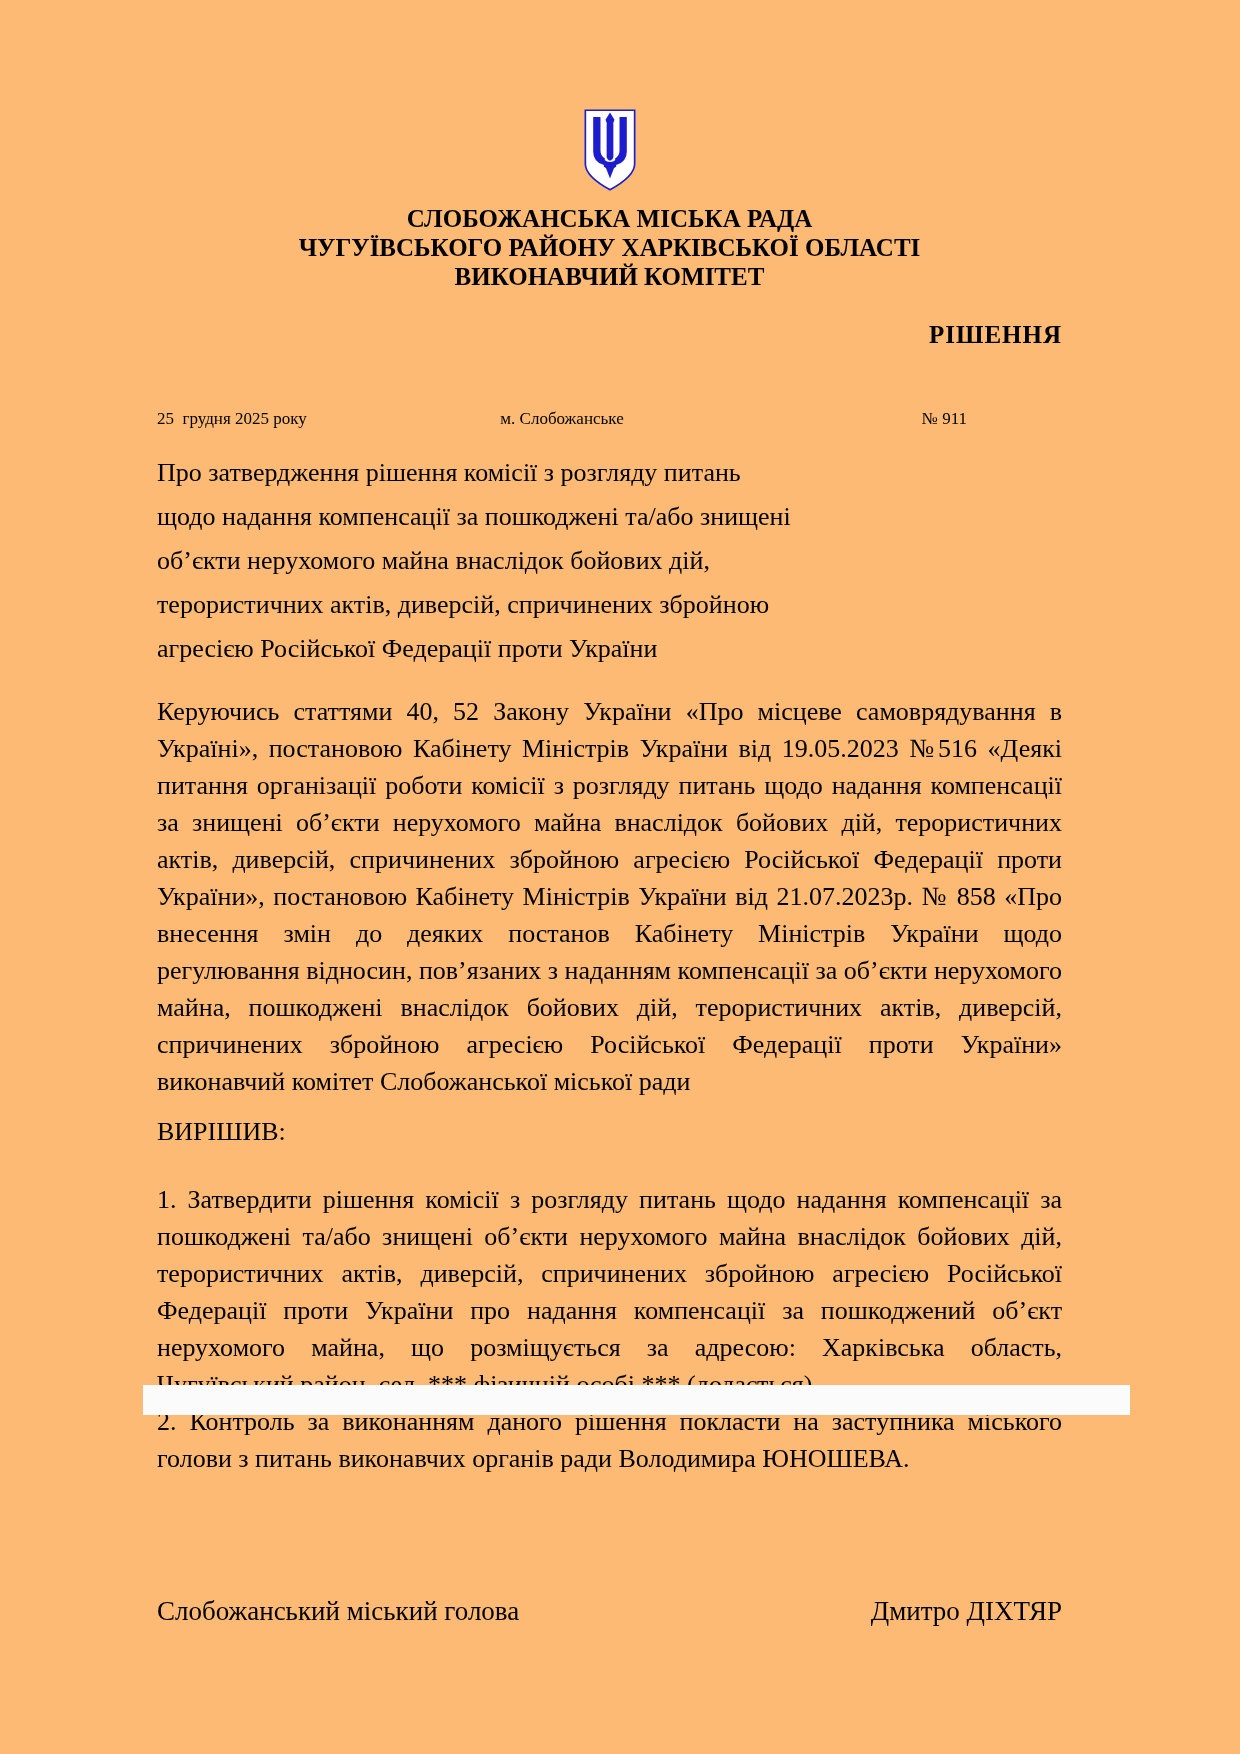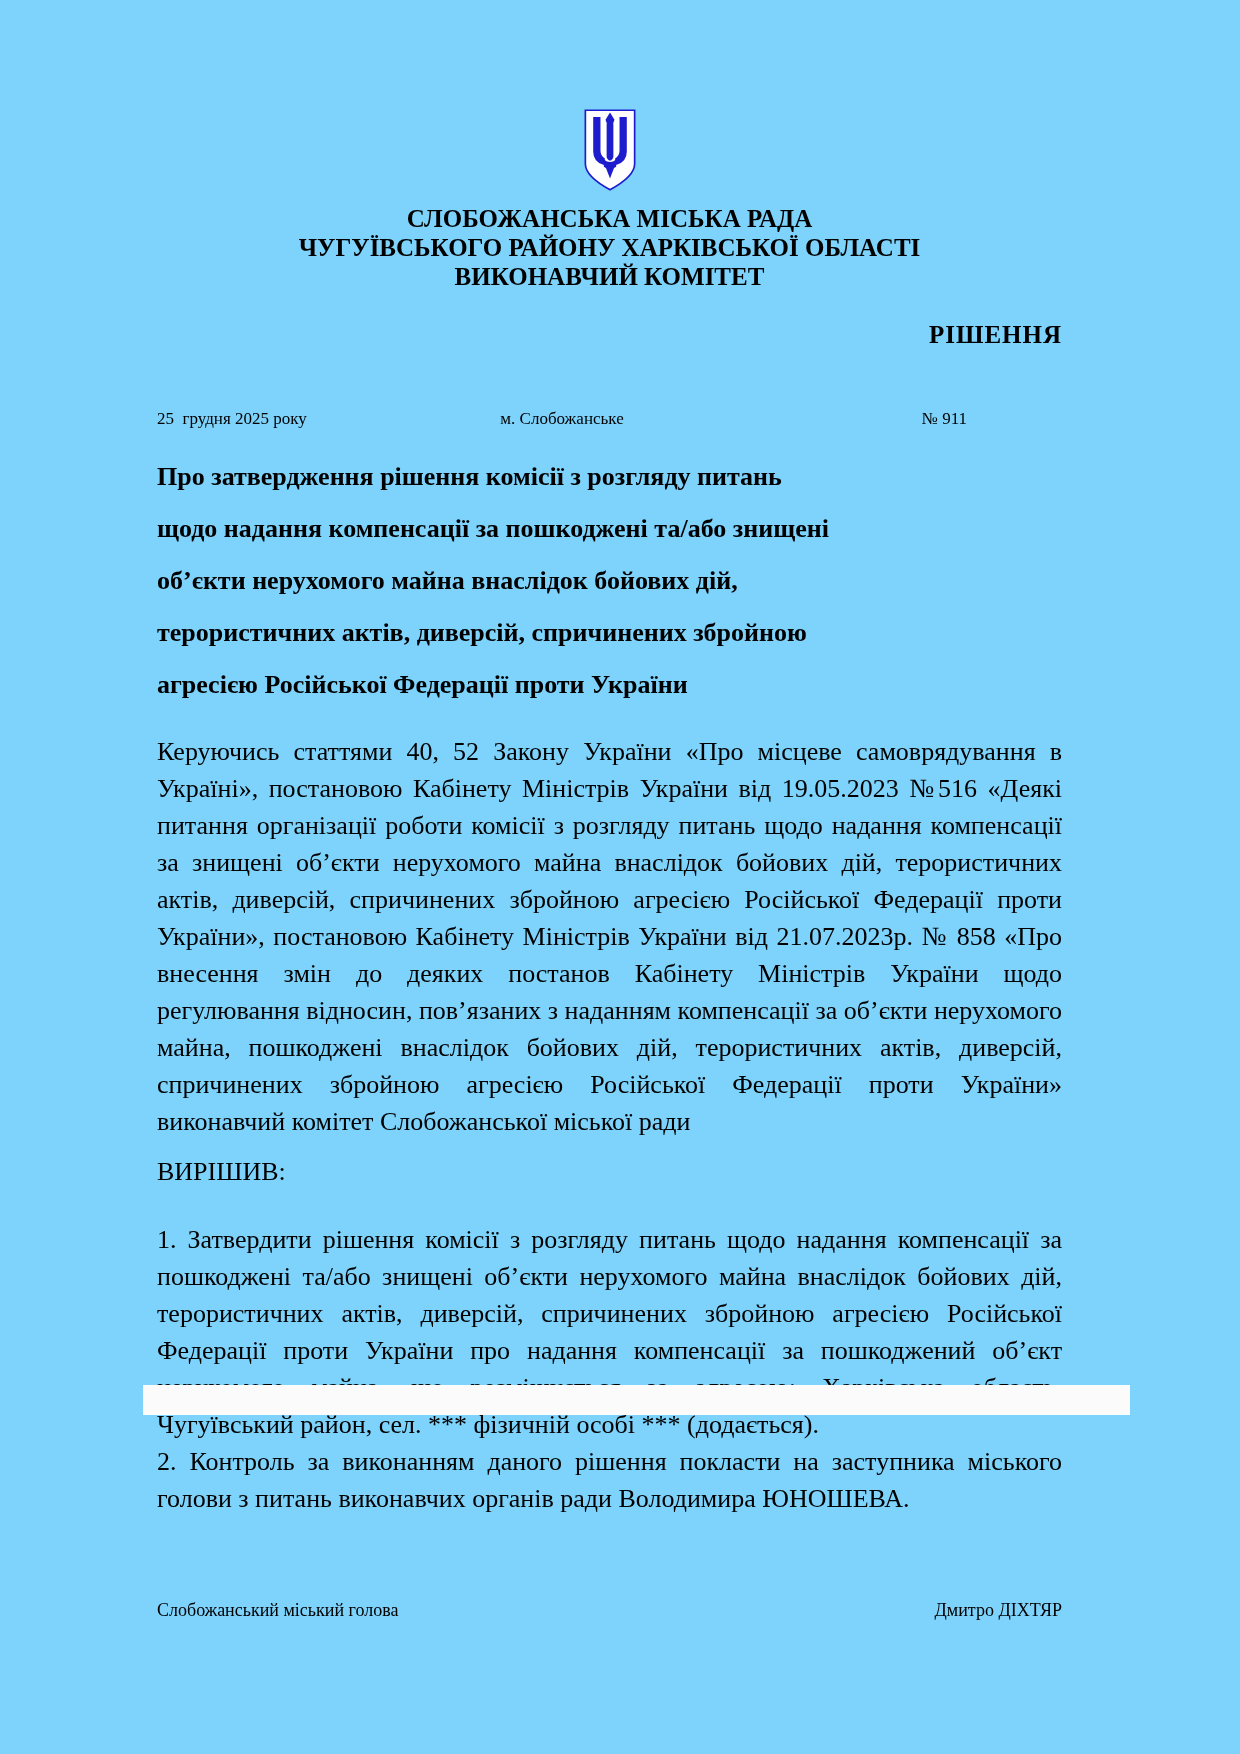--- a/index.html
+++ b/index.html
@@ -1,21 +1,21 @@
 <!DOCTYPE html>
 <html lang="uk"><head>
 <meta charset="utf-8">
 <style>
   html, body { margin: 0; padding: 0; background: #e8e8e8; }
   .page {
     position: relative;
     width: 1240px;
     height: 1754px;
     margin: 0 auto;
-    background: #7dd3fc;
+    background: #fdba74;
     font-family: "Liberation Serif", "DejaVu Serif", serif;
     color: #000000;
     overflow: hidden;
   }
   .content {
     position: absolute;
     left: 157px;
     width: 905px;
     top: 0;
   }
@@ -43,23 +43,23 @@
     display: flex;
     align-items: baseline;
     font-size: 17px;
     white-space: pre;
   }
   .meta-date  { flex: 1 1 0; text-align: left; }
   .meta-place { flex: 1 1 0; text-align: center; }
   .meta-num   { flex: 1 1 0; text-align: right; padding-right: 95px; box-sizing: border-box; }
   .subject {
     margin-top: 22px;
-    font-weight: bold;
+    font-weight: normal;
     font-size: 26px;
-    line-height: 52px;
+    line-height: 44px;
     white-space: pre-line;
     text-align: left;
   }
   .preamble {
     margin-top: 22px;
     font-size: 26px;
     line-height: 37px;
     text-align: justify;
   }
   .resolved {
@@ -67,25 +67,25 @@
     font-size: 26px;
   }
   .items {
     margin-top: 34px;
     font-size: 26px;
     line-height: 37px;
     text-align: justify;
   }
   .items p { margin: 0; }
   .signature-row {
-    margin-top: 83px;
+    margin-top: 119px;
     display: flex;
     justify-content: space-between;
     align-items: flex-start;
-    font-size: 18px;
+    font-size: 27px;
   }
   .redaction-band {
     position: absolute;
     left: 143px;
     top: 1385px;
     width: 987px;
     height: 30px;
     background: #fbfbfb;
   }
 </style>

